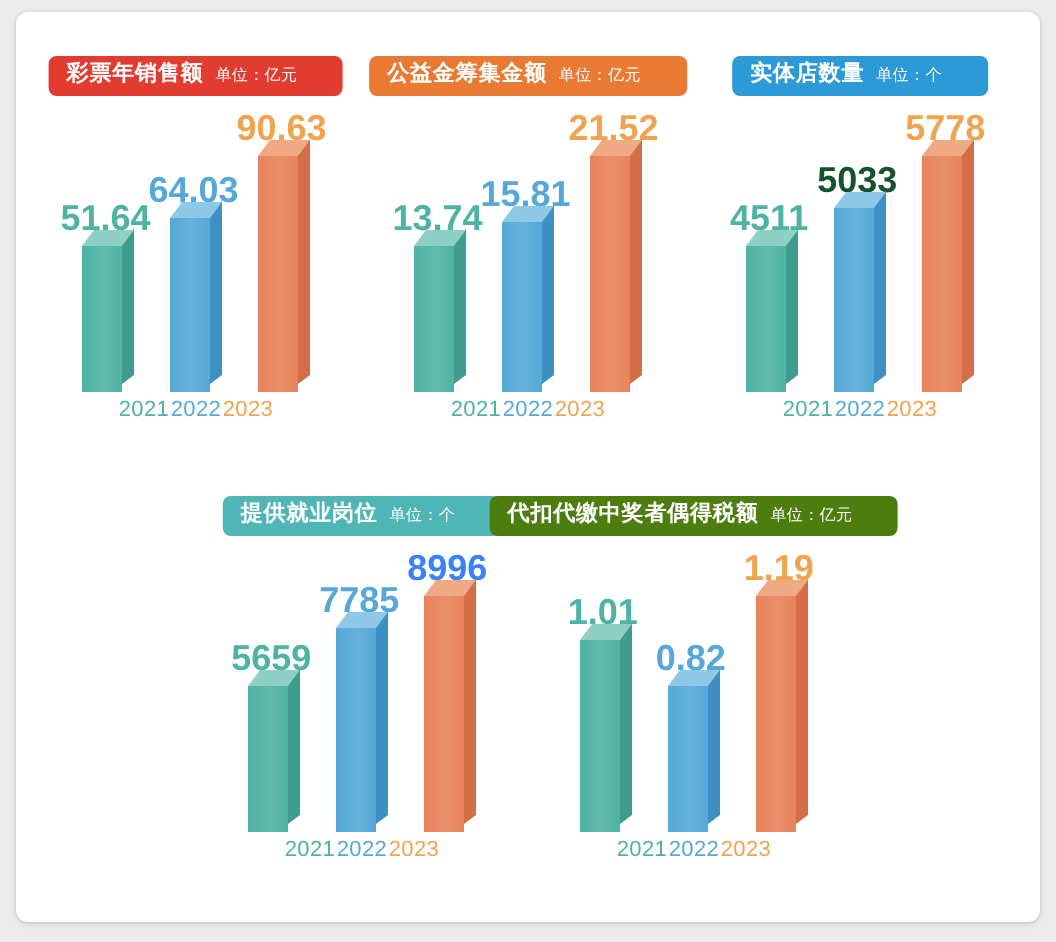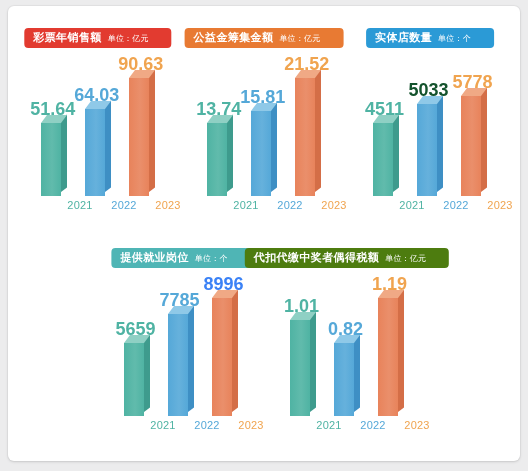--- a/index.html
+++ b/index.html
@@ -142,22 +142,21 @@
     transform: skewX(-37deg);
   }
 
   .years {
     position: absolute;
     left: 0;
     bottom: 0;
     width: 166px;
     height: 20px;
     display: flex;
-    justify-content: flex-end;
-    gap: 18px;
+    justify-content: center;
   }
   .year {
     width: 26px;
     text-align: center;
     font-size: 11px;
     line-height: 14px;
     letter-spacing: .2px;
   }
 </style>
 </head>
@@ -278,21 +277,21 @@
                 <div class="bar3d" style="height: 92px;">
                   <span class="bar-value" style="color: #14532d; text-align: right;">5033</span>
                   <div class="face-front" style="background: linear-gradient(90deg, rgb(85, 168, 216) 0%, rgb(102, 177, 220) 55%, rgb(85, 168, 216) 100%);"></div>
                   <div class="face-side" style="background: rgb(62, 143, 196); transform: skewY(-37deg); transform-origin: left bottom;"></div>
                   <div class="top-wrap">
                     <div class="top-para" style="background: rgb(143, 201, 232);"></div>
                   </div>
                 </div>
               </div>
               <div class="bar-slot">
-                <div class="bar3d" style="height: 100px;">
+                <div class="bar3d" style="height: 118px;">
                   <span class="bar-value" style="color: rgb(240, 164, 79);">5778</span>
                   <div class="face-front" style="background: linear-gradient(90deg, rgb(232, 131, 91) 0%, rgb(234, 143, 107) 55%, rgb(232, 131, 91) 100%);"></div>
                   <div class="face-side" style="background: rgb(212, 110, 71); transform: skewY(-37deg); transform-origin: left bottom;"></div>
                   <div class="top-wrap">
                     <div class="top-para" style="background: rgb(240, 169, 133);"></div>
                   </div>
                 </div>
               </div>
             </div>
             <div class="years">

